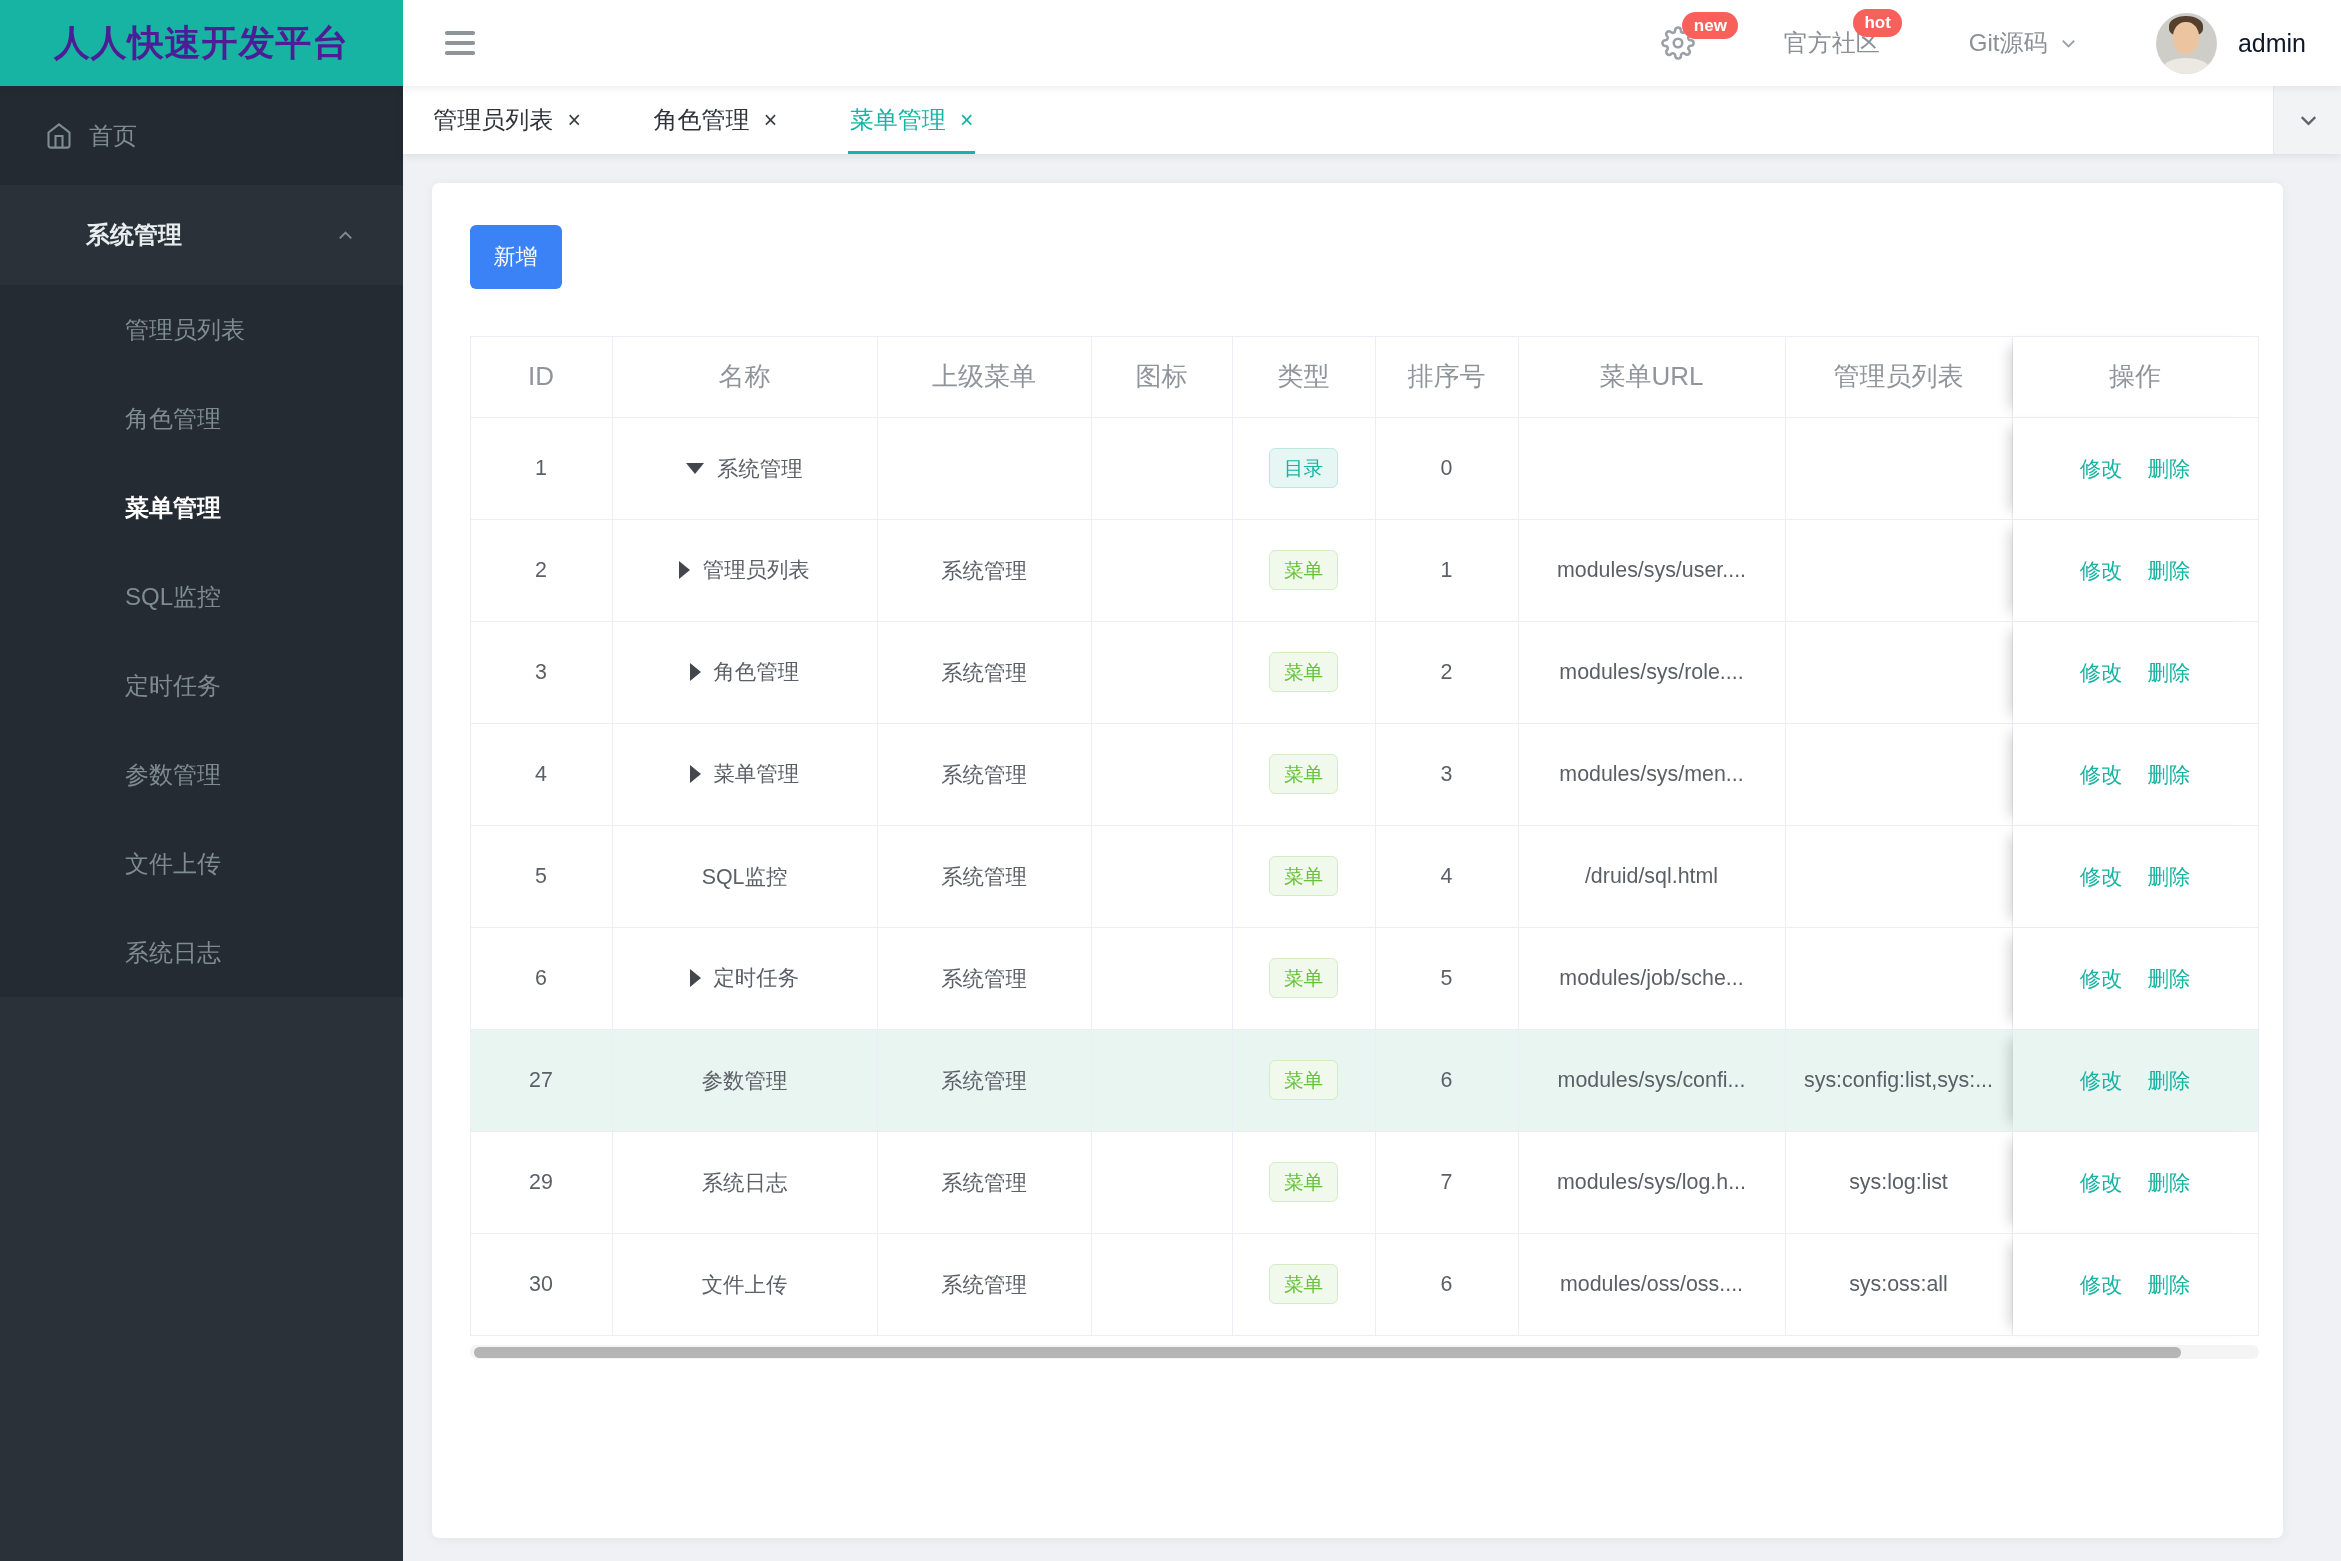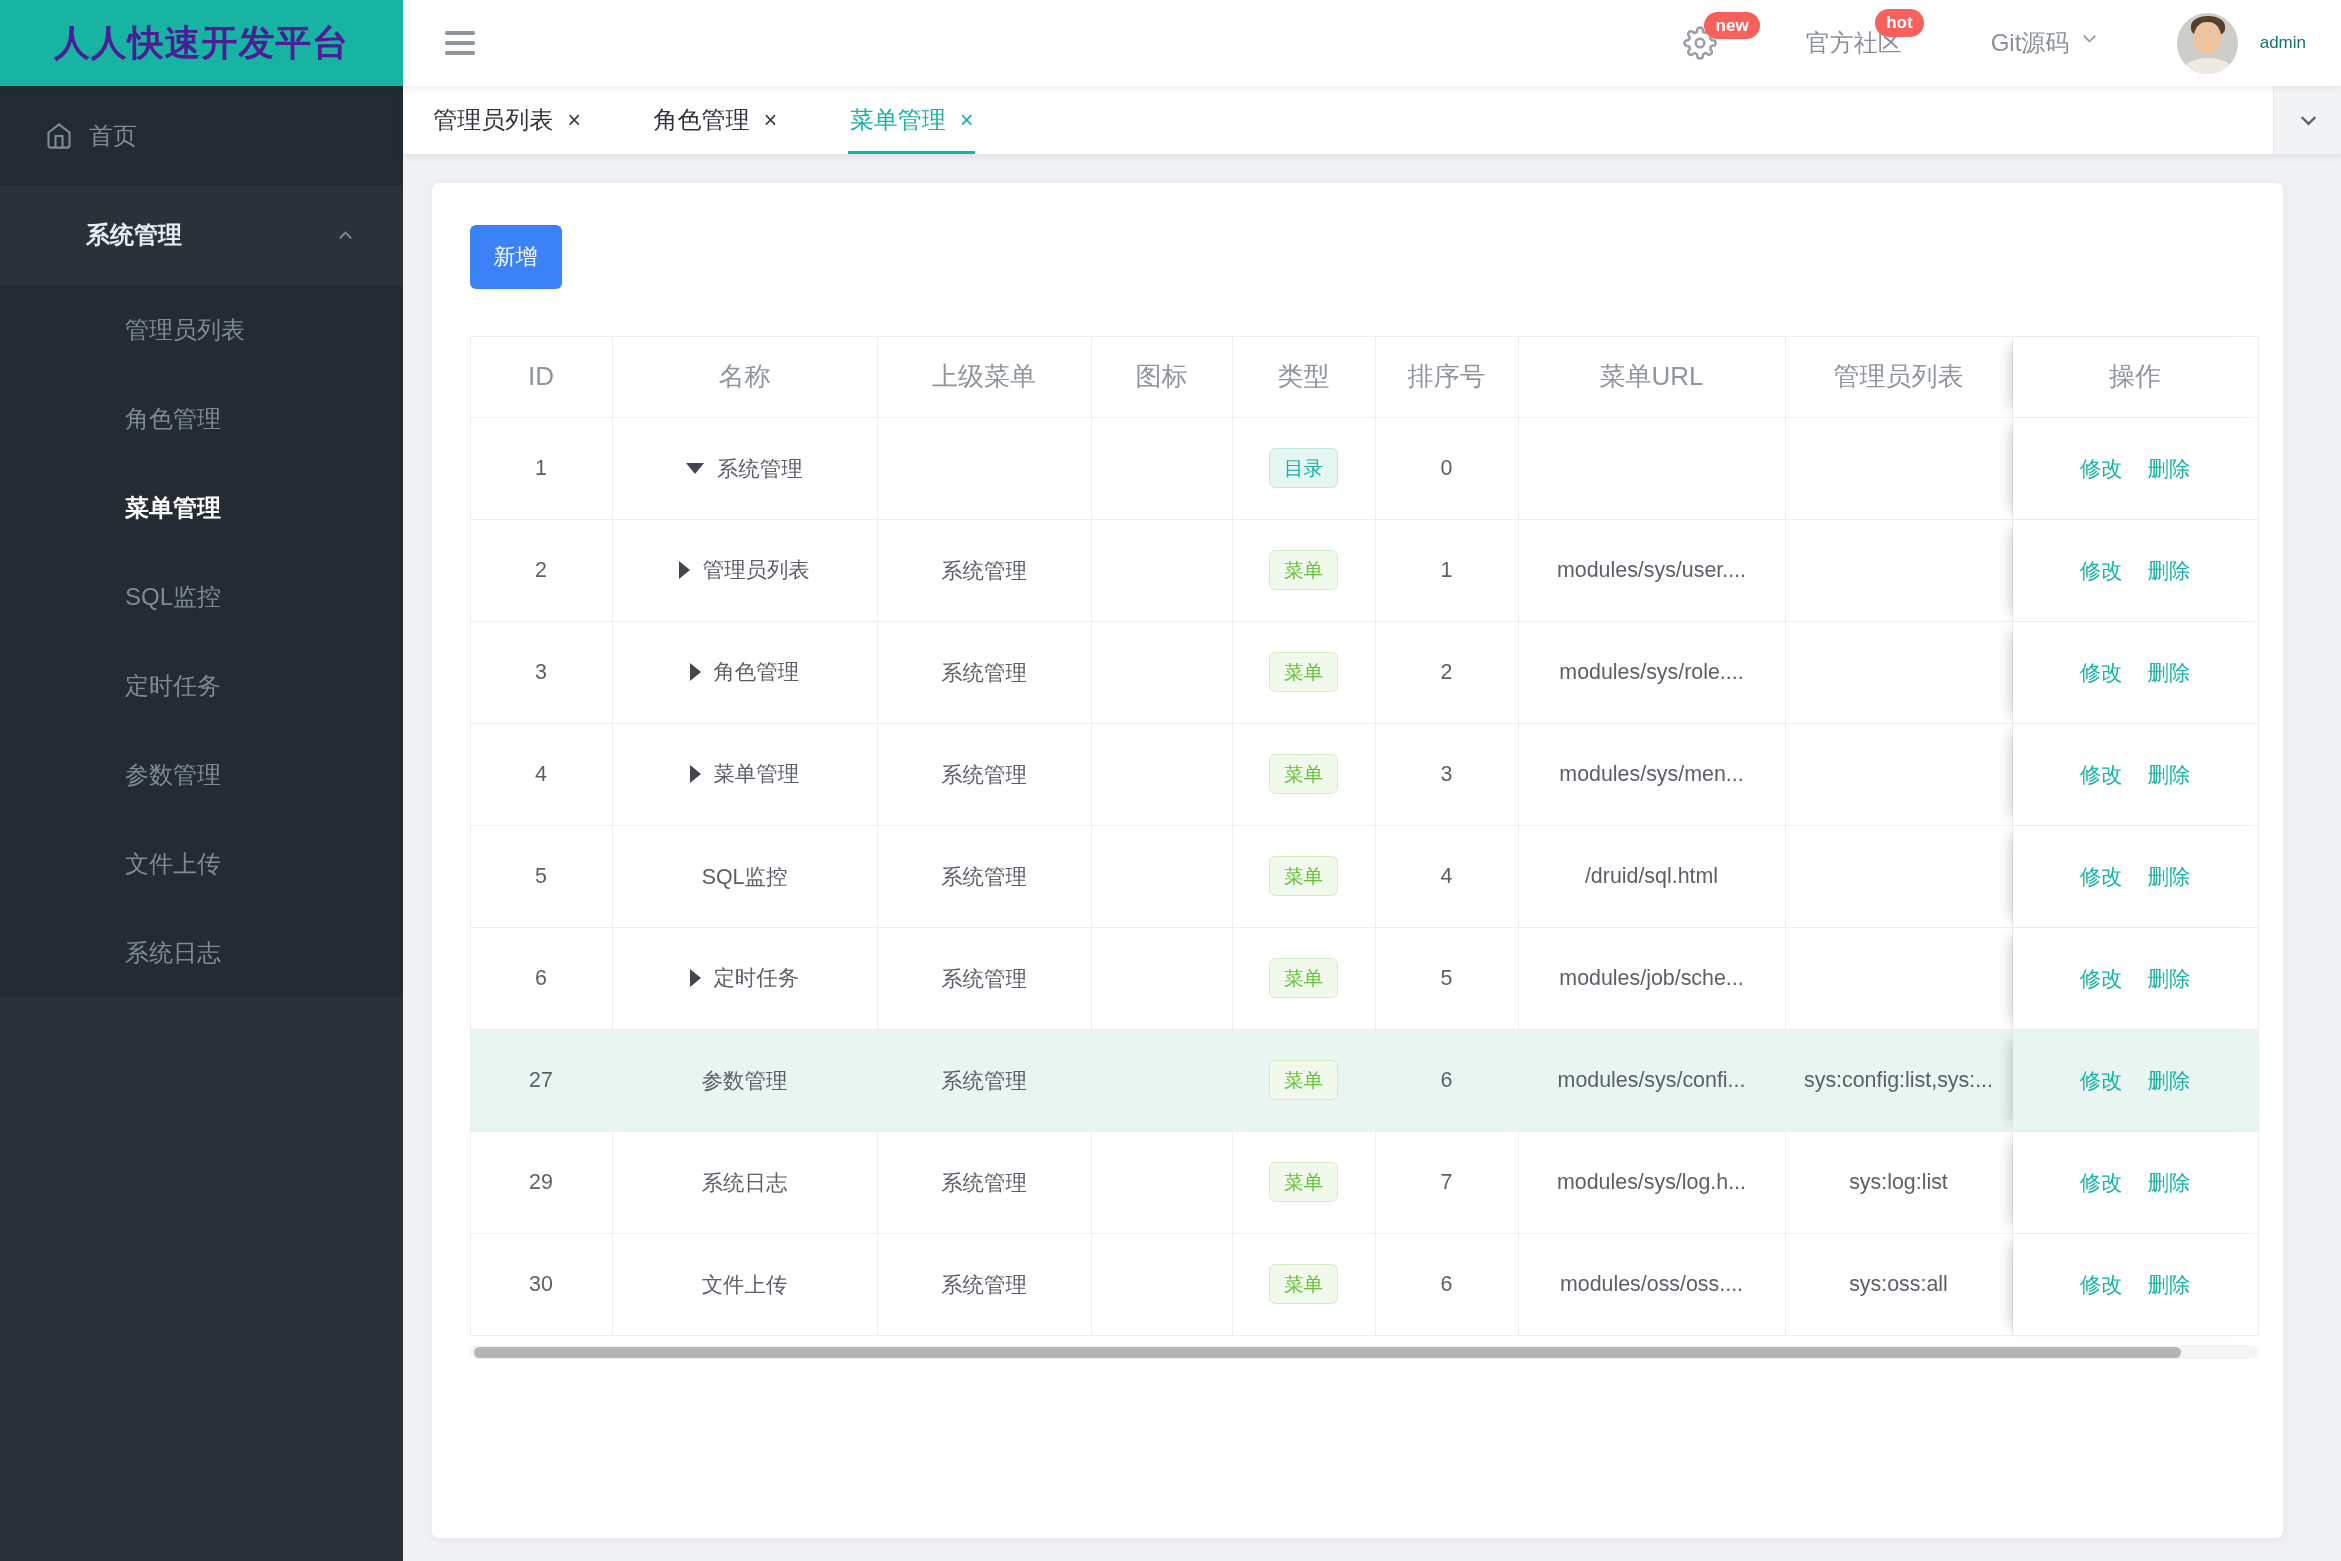--- a/index.html
+++ b/index.html
@@ -16,27 +16,27 @@
   .hamburger{background:none;border:none;cursor:pointer;padding:5.3px 3.6px;display:flex;flex-direction:column;gap:6.2px;}
   .hamburger .bar{display:block;width:30px;height:3.6px;background:#8f9499;border-radius:1.8px;}
   .header-right{margin-left:auto;display:flex;align-items:center;}
   .badge-anchor{position:relative;cursor:pointer;}
   .pill{position:absolute;background:#f8605c;color:#fff;font-size:17px;font-weight:700;line-height:1;
     padding:5.3px 11.6px;border-radius:890px;white-space:nowrap;}
   .settings-group{margin-right:89px;display:flex;align-items:center;}
   .settings-group .pill{top:-14.2px;left:21.4px;}
   .community-group{margin-right:89px;font-size:24px;color:#8a9095;}
   .community-group .pill{top:-18px;left:calc(100% - 27px);}
-  .git-group{margin-right:76px;display:flex;gap:9px;font-size:24px;color:#8a9095;cursor:pointer;}
+  .git-group{margin-right:76px;display:flex;align-items:center;gap:9px;font-size:24px;color:#8a9095;cursor:pointer;}
   .user{display:flex;align-items:center;gap:21.4px;cursor:pointer;}
   .avatar{width:61px;height:61px;border-radius:50%;background:#cfcdc8;position:relative;overflow:hidden;flex-shrink:0;}
   .avatar .hair{position:absolute;width:56%;height:34%;left:22%;top:6%;background:#54402c;border-radius:48% 48% 40% 40%;}
   .avatar .face{position:absolute;width:44%;height:52%;left:28%;top:16%;background:#ecc49f;border-radius:46% 46% 48% 48%;}
   .avatar .torso{position:absolute;width:76%;height:34%;left:12%;bottom:-8%;background:#ece9e2;border-radius:50% 50% 0 0;}
-  .username{font-size:17px;color:#0f766e;}
+  .username{font-size:25px;color:#0f172a;}
 
   
   .body-row{flex:1;display:flex;min-height:0;}
 
   
   .sidebar{width:403px;flex-shrink:0;background:#2a3138;color:#7f8b93;display:flex;flex-direction:column;}
   .menu-item.home{height:99px;background:#232a31;display:flex;align-items:center;padding-left:45px;gap:16px;
     font-size:24px;cursor:pointer;}
   .submenu-title{height:100px;display:flex;align-items:center;padding:0 46px 0 86px;cursor:pointer;
     color:#e8edf0;font-size:24px;font-weight:600;}

